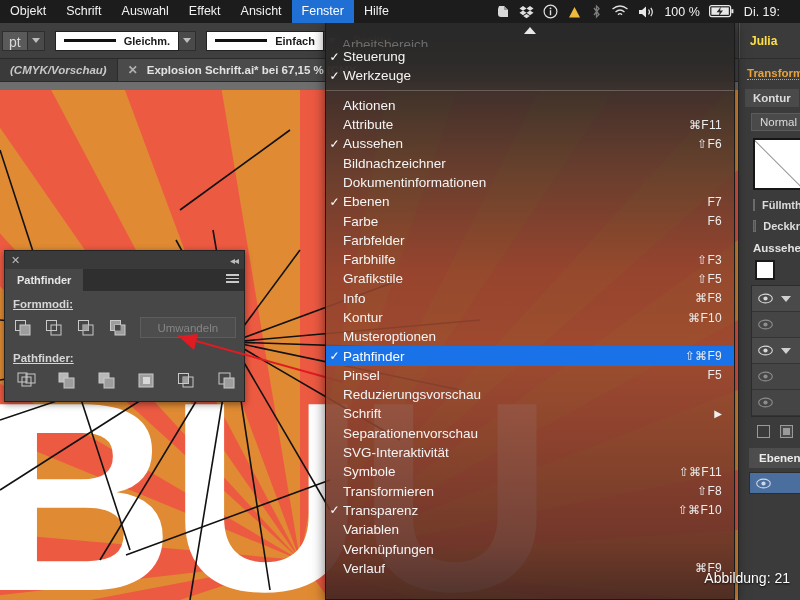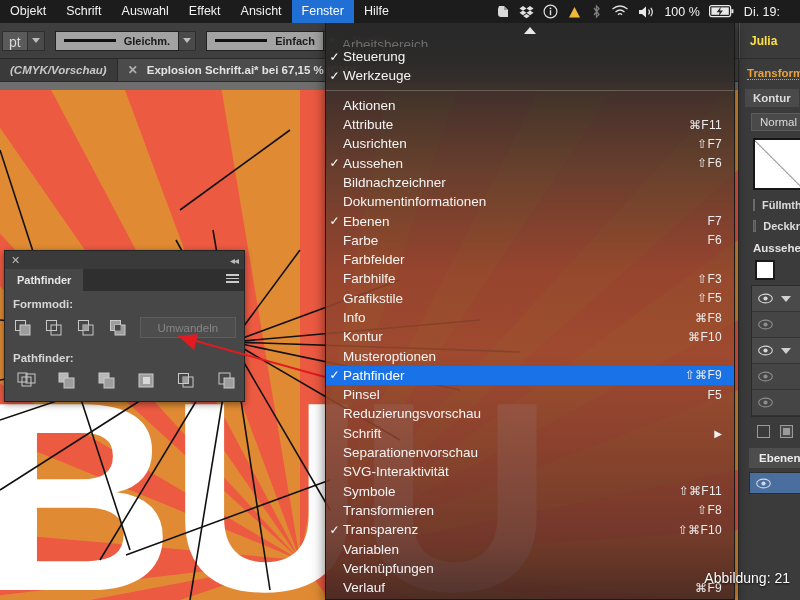--- a/index.html
+++ b/index.html
@@ -44,21 +44,21 @@
     border: 1px solid #2e2e2e;
   }
   .drop {
     width: 17px; height: 20px; background: #4a4a4a;
     border: 1px solid #2e2e2e; border-left: none;
     display: flex; align-items: center; justify-content: center;
   }
   .tri-d { width: 0; height: 0; border-left: 4px solid transparent; border-right: 4px solid transparent; border-top: 5px solid #bdbdbd; }
   .combo { display: flex; align-items: center; margin-left: 10px; }
   .whitebox {
-    background: #a3a3a3; color: #1a1a1a; font-size: 11px; font-weight: bold;
+    background: #ffffff; color: #1a1a1a; font-size: 11px; font-weight: bold;
     height: 20px; display: flex; align-items: center; gap: 8px;
     padding: 0 8px; border: 1px solid #222;
   }
   .strokeline { display: block; width: 52px; height: 3px; background: #111; }
   .deckkr { color: #e8a33d; font-size: 11.5px; font-weight: bold; margin-left: 12px; border-bottom: 1px dotted #e8a33d; }
 
   
   .tabbar {
     position: absolute; top: 59px; left: 0; width: 800px; height: 23px;
     background: #434343; border-bottom: 1px solid #2b2b2b;
@@ -98,21 +98,21 @@
   .pf-x { color: #bcbcbc; font-size: 11px; }
   .pf-coll { color: #bcbcbc; font-size: 10px; letter-spacing: -1px; }
   .pf-tabs { height: 22px; background: #2f2f2f; display: flex; align-items: stretch; position: relative; }
   .pf-tab {
     background: #474747; color: #e6e6e6; font-size: 11px; font-weight: bold;
     display: flex; align-items: center; padding: 0 12px;
   }
   .pf-menu { position: absolute; right: 5px; top: 5px; display: flex; flex-direction: column; gap: 2px; }
   .pf-menu i { display: block; width: 13px; height: 1.5px; background: #c9c9c9; }
   .pf-body { background: #474747; padding: 7px 8px 10px 8px; }
-  .pf-label { color: #d6d6d6; font-size: 11.5px; font-weight: bold; margin-bottom: 7px; }
+  .pf-label { color: #d6d6d6; font-size: 11.5px; font-weight: bold; margin-bottom: 7px; text-decoration: underline; }
   .pf-row { display: flex; align-items: center; gap: 12px; margin-bottom: 14px; }
   .pf-row2 { display: flex; align-items: center; gap: 20px; padding-left: 4px; }
   .pfbtn { width: 22px; height: 20px; display: flex; align-items: center; justify-content: center; }
   .umwandeln {
     margin-left: auto; background: #4d4d4d; border: 1px solid #5d5d5d;
     color: #858585; font-size: 11.5px; height: 21px; width: 108px;
     display: flex; align-items: center; justify-content: center;
   }
   .redarrow { position: absolute; left: 148px; top: 330px; z-index: 22; pointer-events: none; }
 
@@ -470,25 +470,20 @@
         <div class="m-item">
           <span class="m-check"></span>
           <span class="m-lbl">Aktionen</span>
         </div>
         <div class="m-item">
           <span class="m-check"></span>
           <span class="m-lbl">Attribute</span>
           <span class="m-key">⌘F11</span>
         </div>
         <div class="m-item">
-          <span class="m-check"></span>
-          <span class="m-lbl">Ausrichten</span>
-          <span class="m-key">⇧F7</span>
-        </div>
-        <div class="m-item">
           <span class="m-check">✓</span>
           <span class="m-lbl">Aussehen</span>
           <span class="m-key">⇧F6</span>
         </div>
         <div class="m-item">
           <span class="m-check"></span>
           <span class="m-lbl">Bildnachzeichner</span>
         </div>
         <div class="m-item">
           <span class="m-check"></span>

